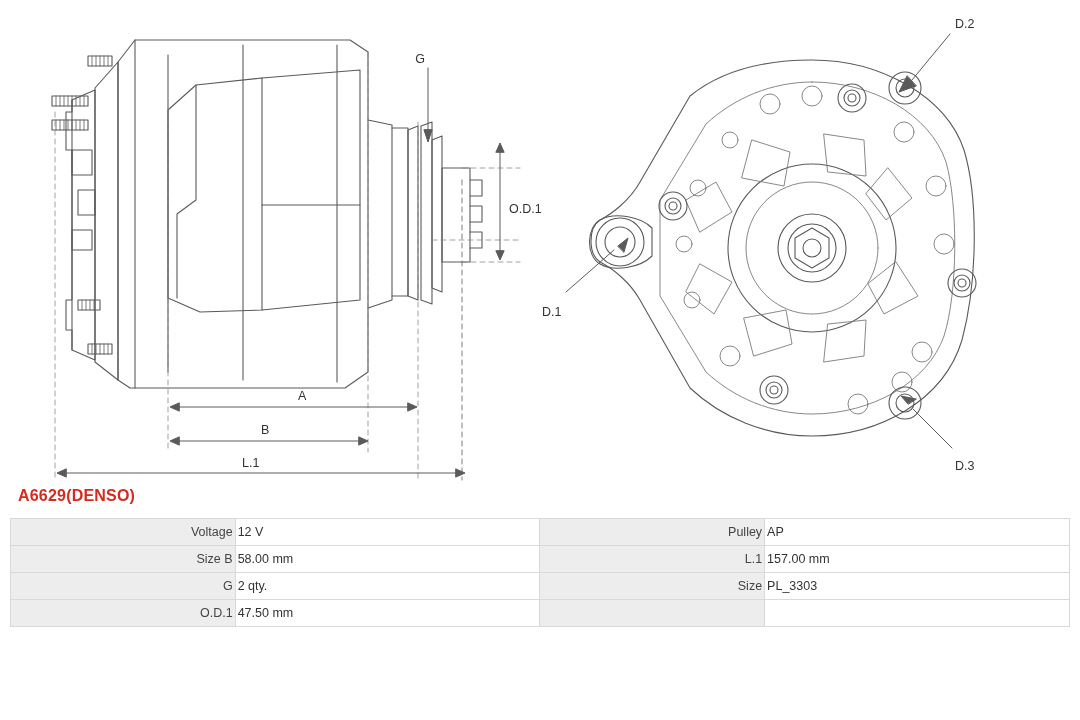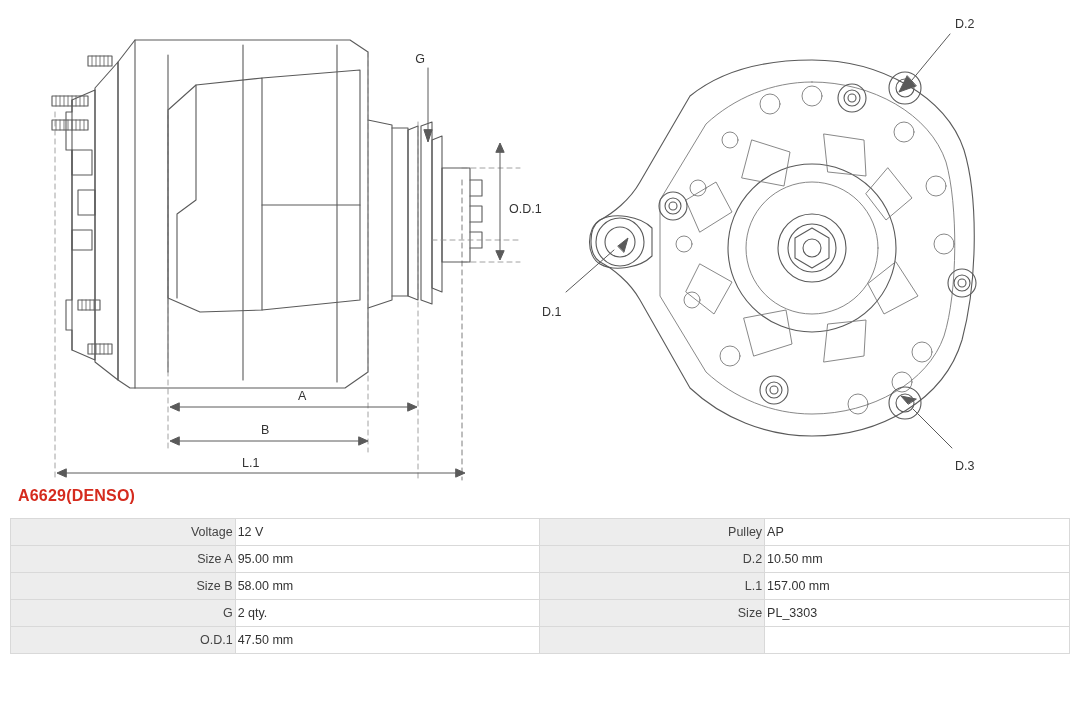--- a/index.html
+++ b/index.html
@@ -246,26 +246,20 @@
 
 <table id="spec-table">
   <tbody>
     <tr>
       <td class="label">Voltage</td>
       <td class="value">12 V</td>
       <td class="label">Pulley</td>
       <td class="value">AP</td>
     </tr>
     <tr>
-      <td class="label">Size A</td>
-      <td class="value">95.00 mm</td>
-      <td class="label">D.2</td>
-      <td class="value">10.50 mm</td>
-    </tr>
-    <tr>
       <td class="label">Size B</td>
       <td class="value">58.00 mm</td>
       <td class="label">L.1</td>
       <td class="value">157.00 mm</td>
     </tr>
     <tr>
       <td class="label">G</td>
       <td class="value">2 qty.</td>
       <td class="label">Size</td>
       <td class="value">PL_3303</td>

